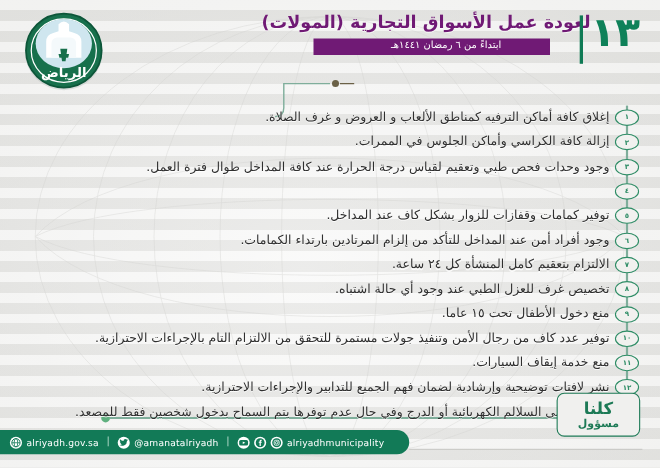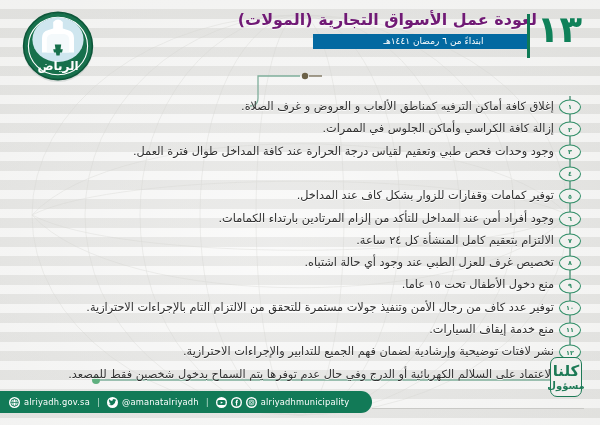--- a/index.html
+++ b/index.html
@@ -99,22 +99,22 @@
     font-weight: bold;
     color: #701a75;
     line-height: 1.15;
     margin-right: 49px;
     margin-top: 3px;
     text-shadow: 0 1px 0 rgba(255,255,255,0.7);
   }
 
   .date-banner {
     margin-top: 4px;
-    margin-right: 58px;
-    background: #0369a1;
+    margin-right: 86px;
+    background: #701a75;
     color: #ffffff;
     font-size: 9px;
     padding: 2px 16px 3px 42px;
     text-align: center;
     display: inline-block;
     min-width: 215px;
     letter-spacing: 0.2px;
   }
 
   
@@ -195,21 +195,21 @@
     width: 600px;
     height: 36px;
     z-index: 5;
   }
 
   
   .resp-badge {
     position: absolute;
     right: 18px;
     bottom: 28px;
-    width: 32px;
+    width: 76px;
     height: 40px;
     border: 1.6px solid #1d7a56;
     border-radius: 7px;
     background: #f0f0ee;
     display: flex;
     flex-direction: column;
     align-items: center;
     justify-content: center;
     z-index: 7;
   }

